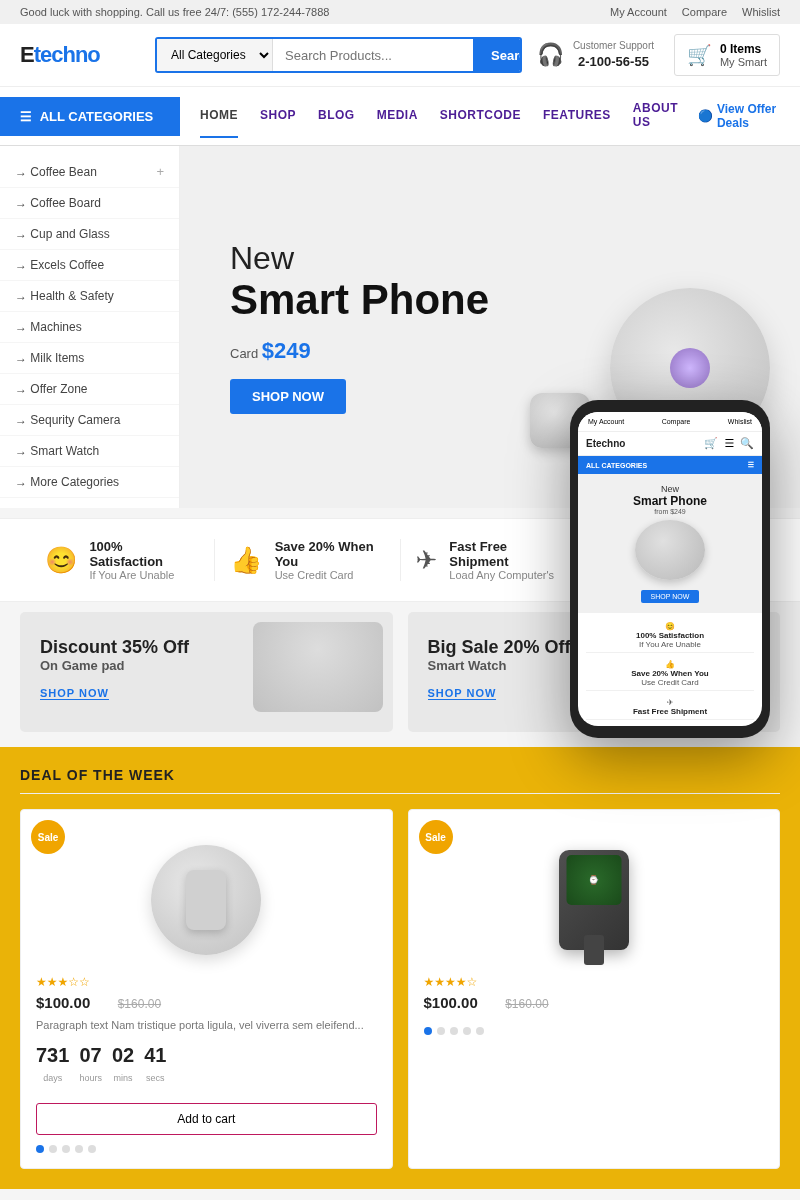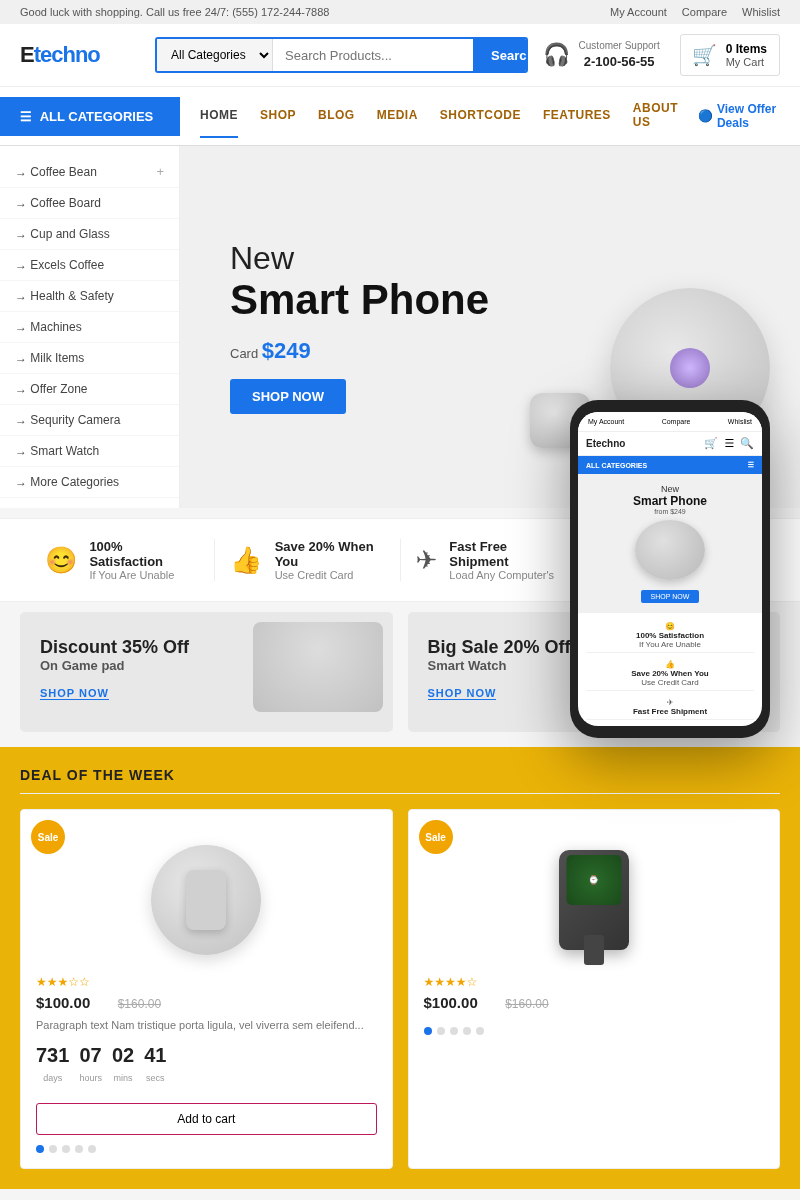--- a/index.html
+++ b/index.html
@@ -21,21 +21,21 @@
     .header-right { display: flex; align-items: center; gap: 20px; }
     .support-info { font-size: 11px; text-align: center; line-height: 1.4; }
     .support-num { font-size: 13px; font-weight: bold; color: #222; }
     .cart-btn { display: flex; align-items: center; gap: 8px; border: 1px solid #ddd; padding: 7px 12px; border-radius: 3px; cursor: pointer; font-size: 12px; }
     .cart-btn .cart-count { font-weight: bold; }
 
     
     .nav { background: #fff; border-bottom: 1px solid #ddd; display: flex; align-items: center; padding: 0; }
     .nav-allcat { background: #1a73e8; color: #fff; padding: 12px 20px; font-size: 13px; font-weight: bold; display: flex; align-items: center; gap: 8px; cursor: pointer; min-width: 180px; }
     .nav-links { display: flex; align-items: center; gap: 22px; padding: 0 20px; flex: 1; }
-    .nav-links a { text-decoration: none; color: #a16207; font-size: 12px; font-weight: bold; text-transform: uppercase; letter-spacing: 0.5px; padding: 14px 0; border-bottom: 2px solid transparent; }
+    .nav-links a { text-decoration: none; color: #4c1d95; font-size: 12px; font-weight: bold; text-transform: uppercase; letter-spacing: 0.5px; padding: 14px 0; border-bottom: 2px solid transparent; }
     .nav-links a.active { color: #404040; border-bottom-color: #1a73e8; }
     .view-offer { color: #1a73e8; font-size: 12px; font-weight: bold; display: flex; align-items: center; gap: 4px; cursor: pointer; padding-right: 20px; }
 
     
     .main-container { display: flex; background: #fff; }
 
     
     .sidebar { width: 180px; min-width: 180px; background: #fff; border-right: 1px solid #eee; padding: 10px 0; }
     .sidebar-item { display: flex; align-items: center; justify-content: space-between; padding: 8px 15px; font-size: 12px; color: #444; cursor: pointer; border-bottom: 1px solid #f5f5f5; }
     .sidebar-item .plus { color: #aaa; font-size: 13px; }
@@ -132,21 +132,21 @@
       <span style="font-size:22px">🎧</span>
       <div class="support-info">
         <div style="font-size:10px;color:#777">Customer Support</div>
         <div class="support-num">2-100-56-55</div>
       </div>
     </div>
     <div class="cart-btn">
       <span style="font-size:20px">🛒</span>
       <div>
         <div class="cart-count">0 Items</div>
-        <div style="font-size:11px;color:#555">My Cart</div>
+        <div style="font-size:11px;color:#555">My Smart</div>
       </div>
     </div>
   </div>
 </div>
 
 <div class="nav">
   <div class="nav-allcat">
     <span>☰</span>
     <span>ALL CATEGORIES</span>
   </div>

